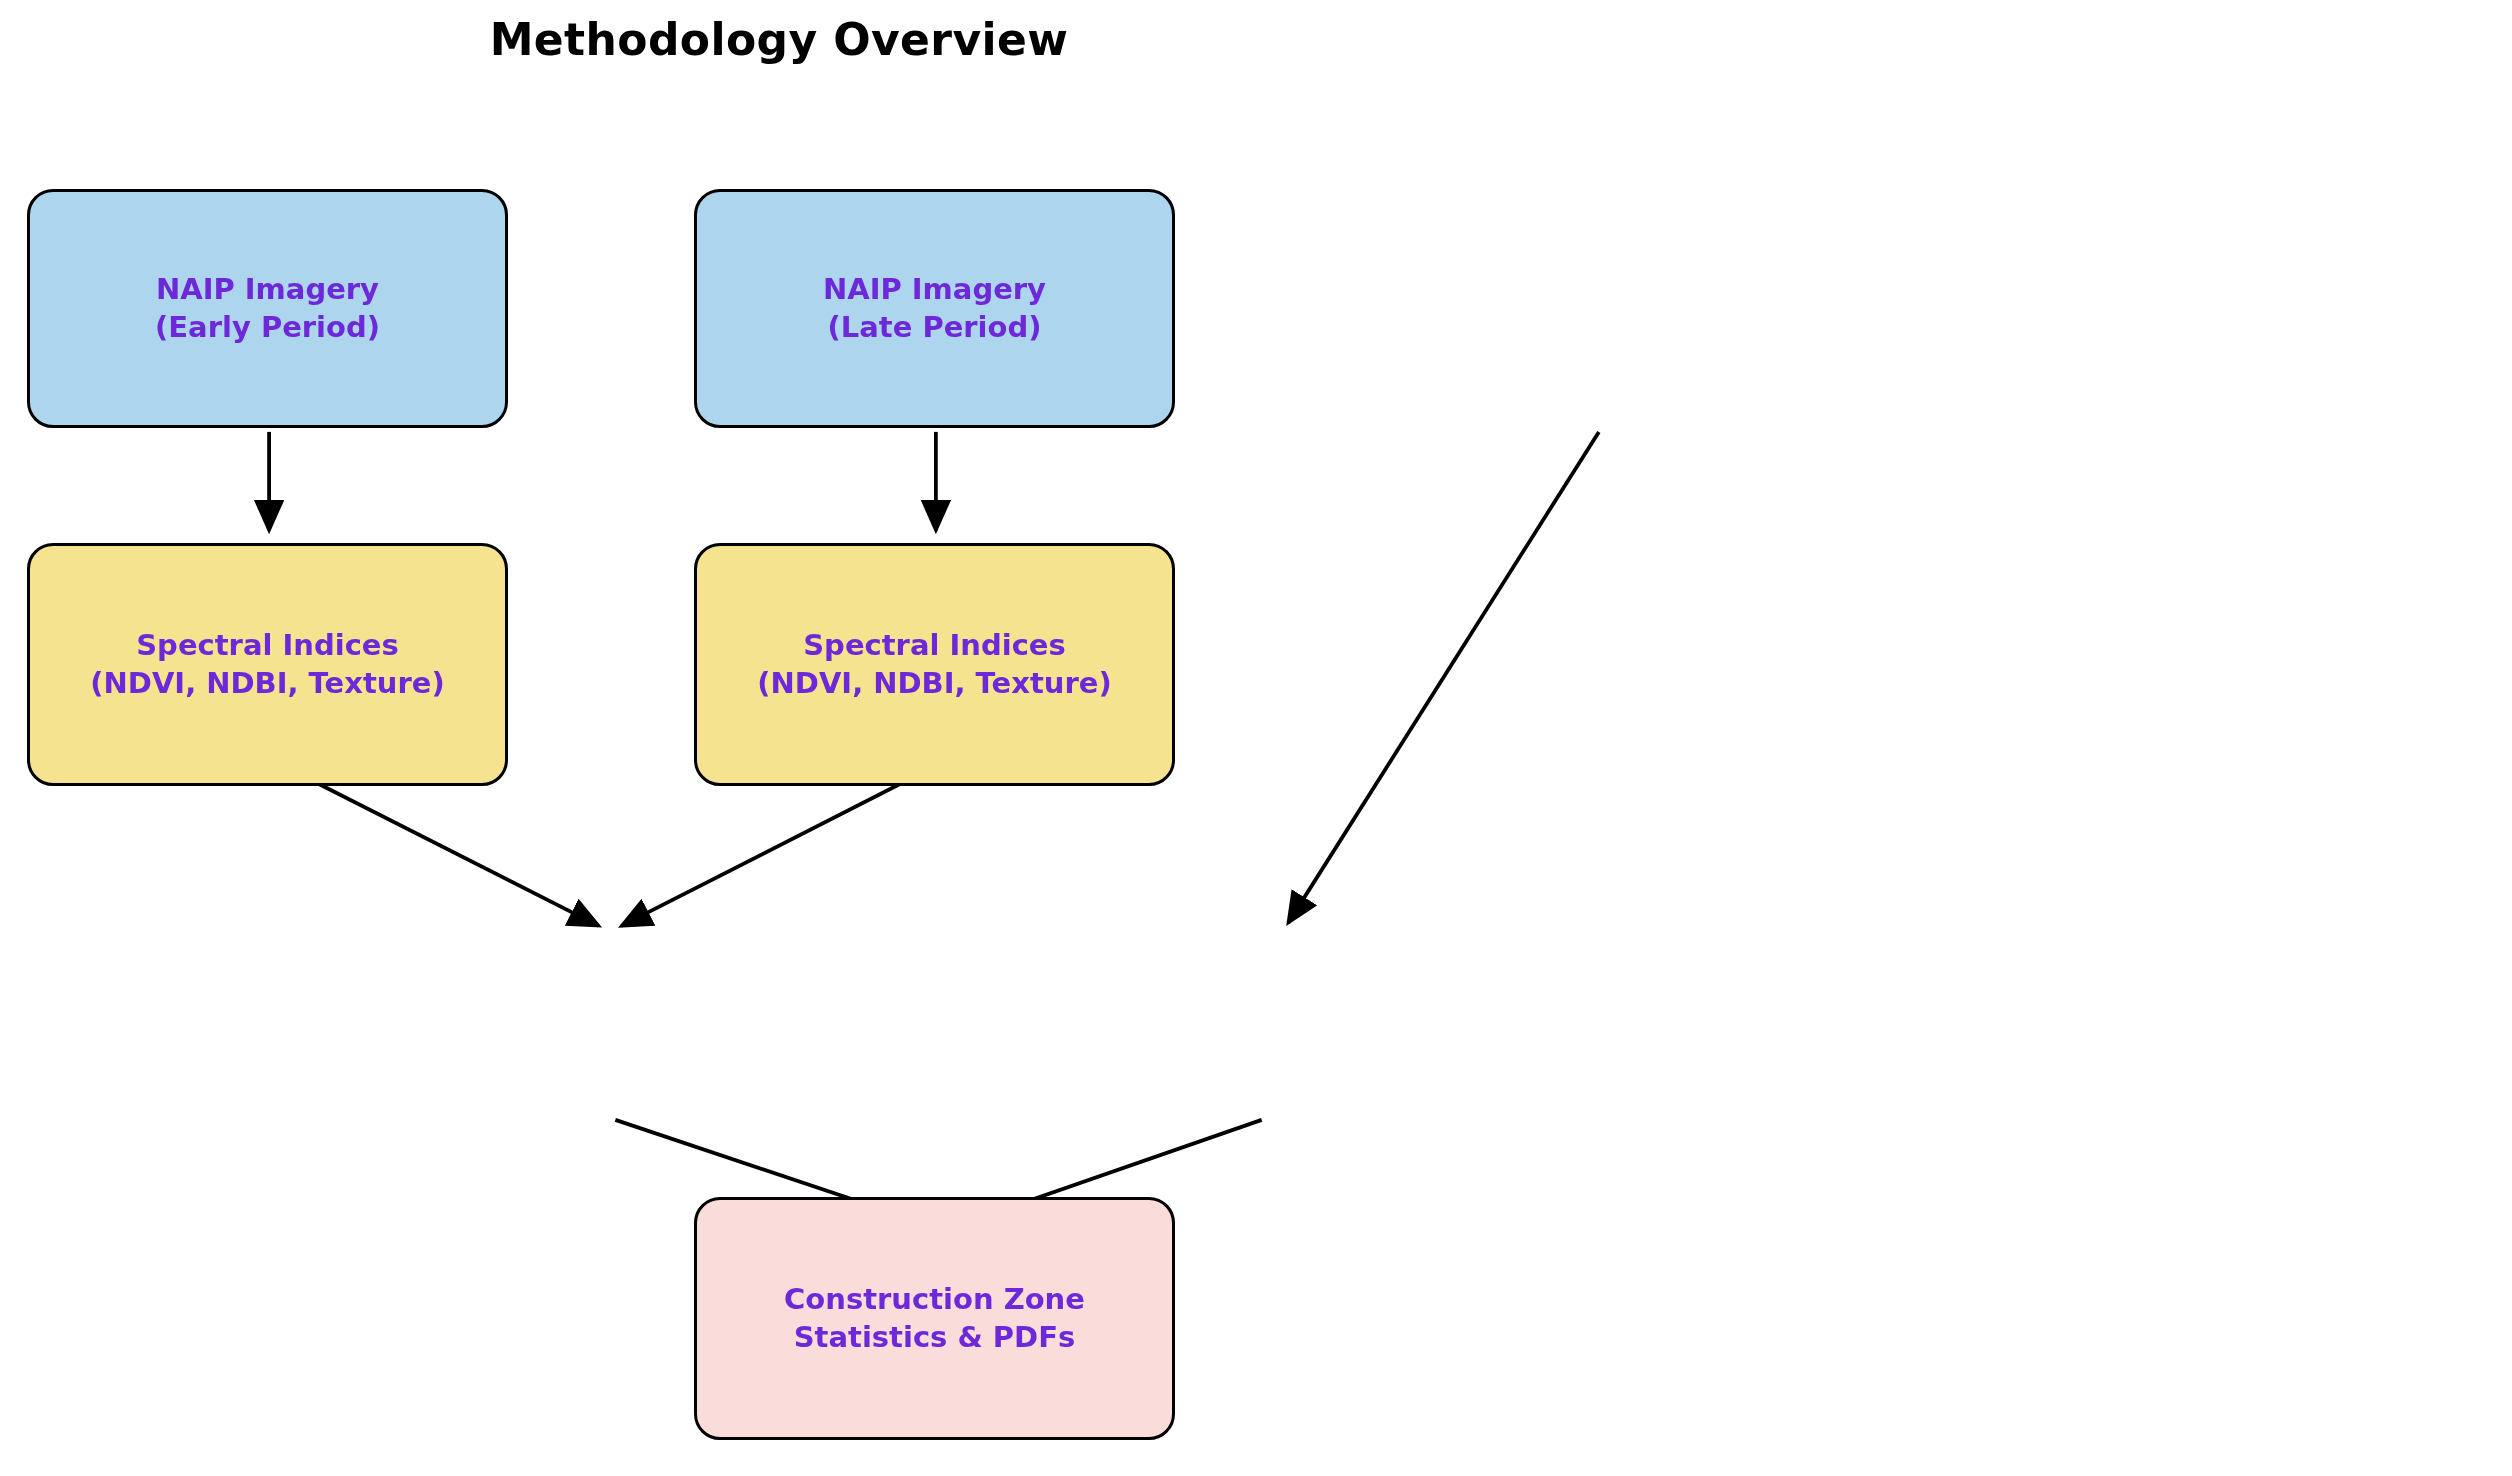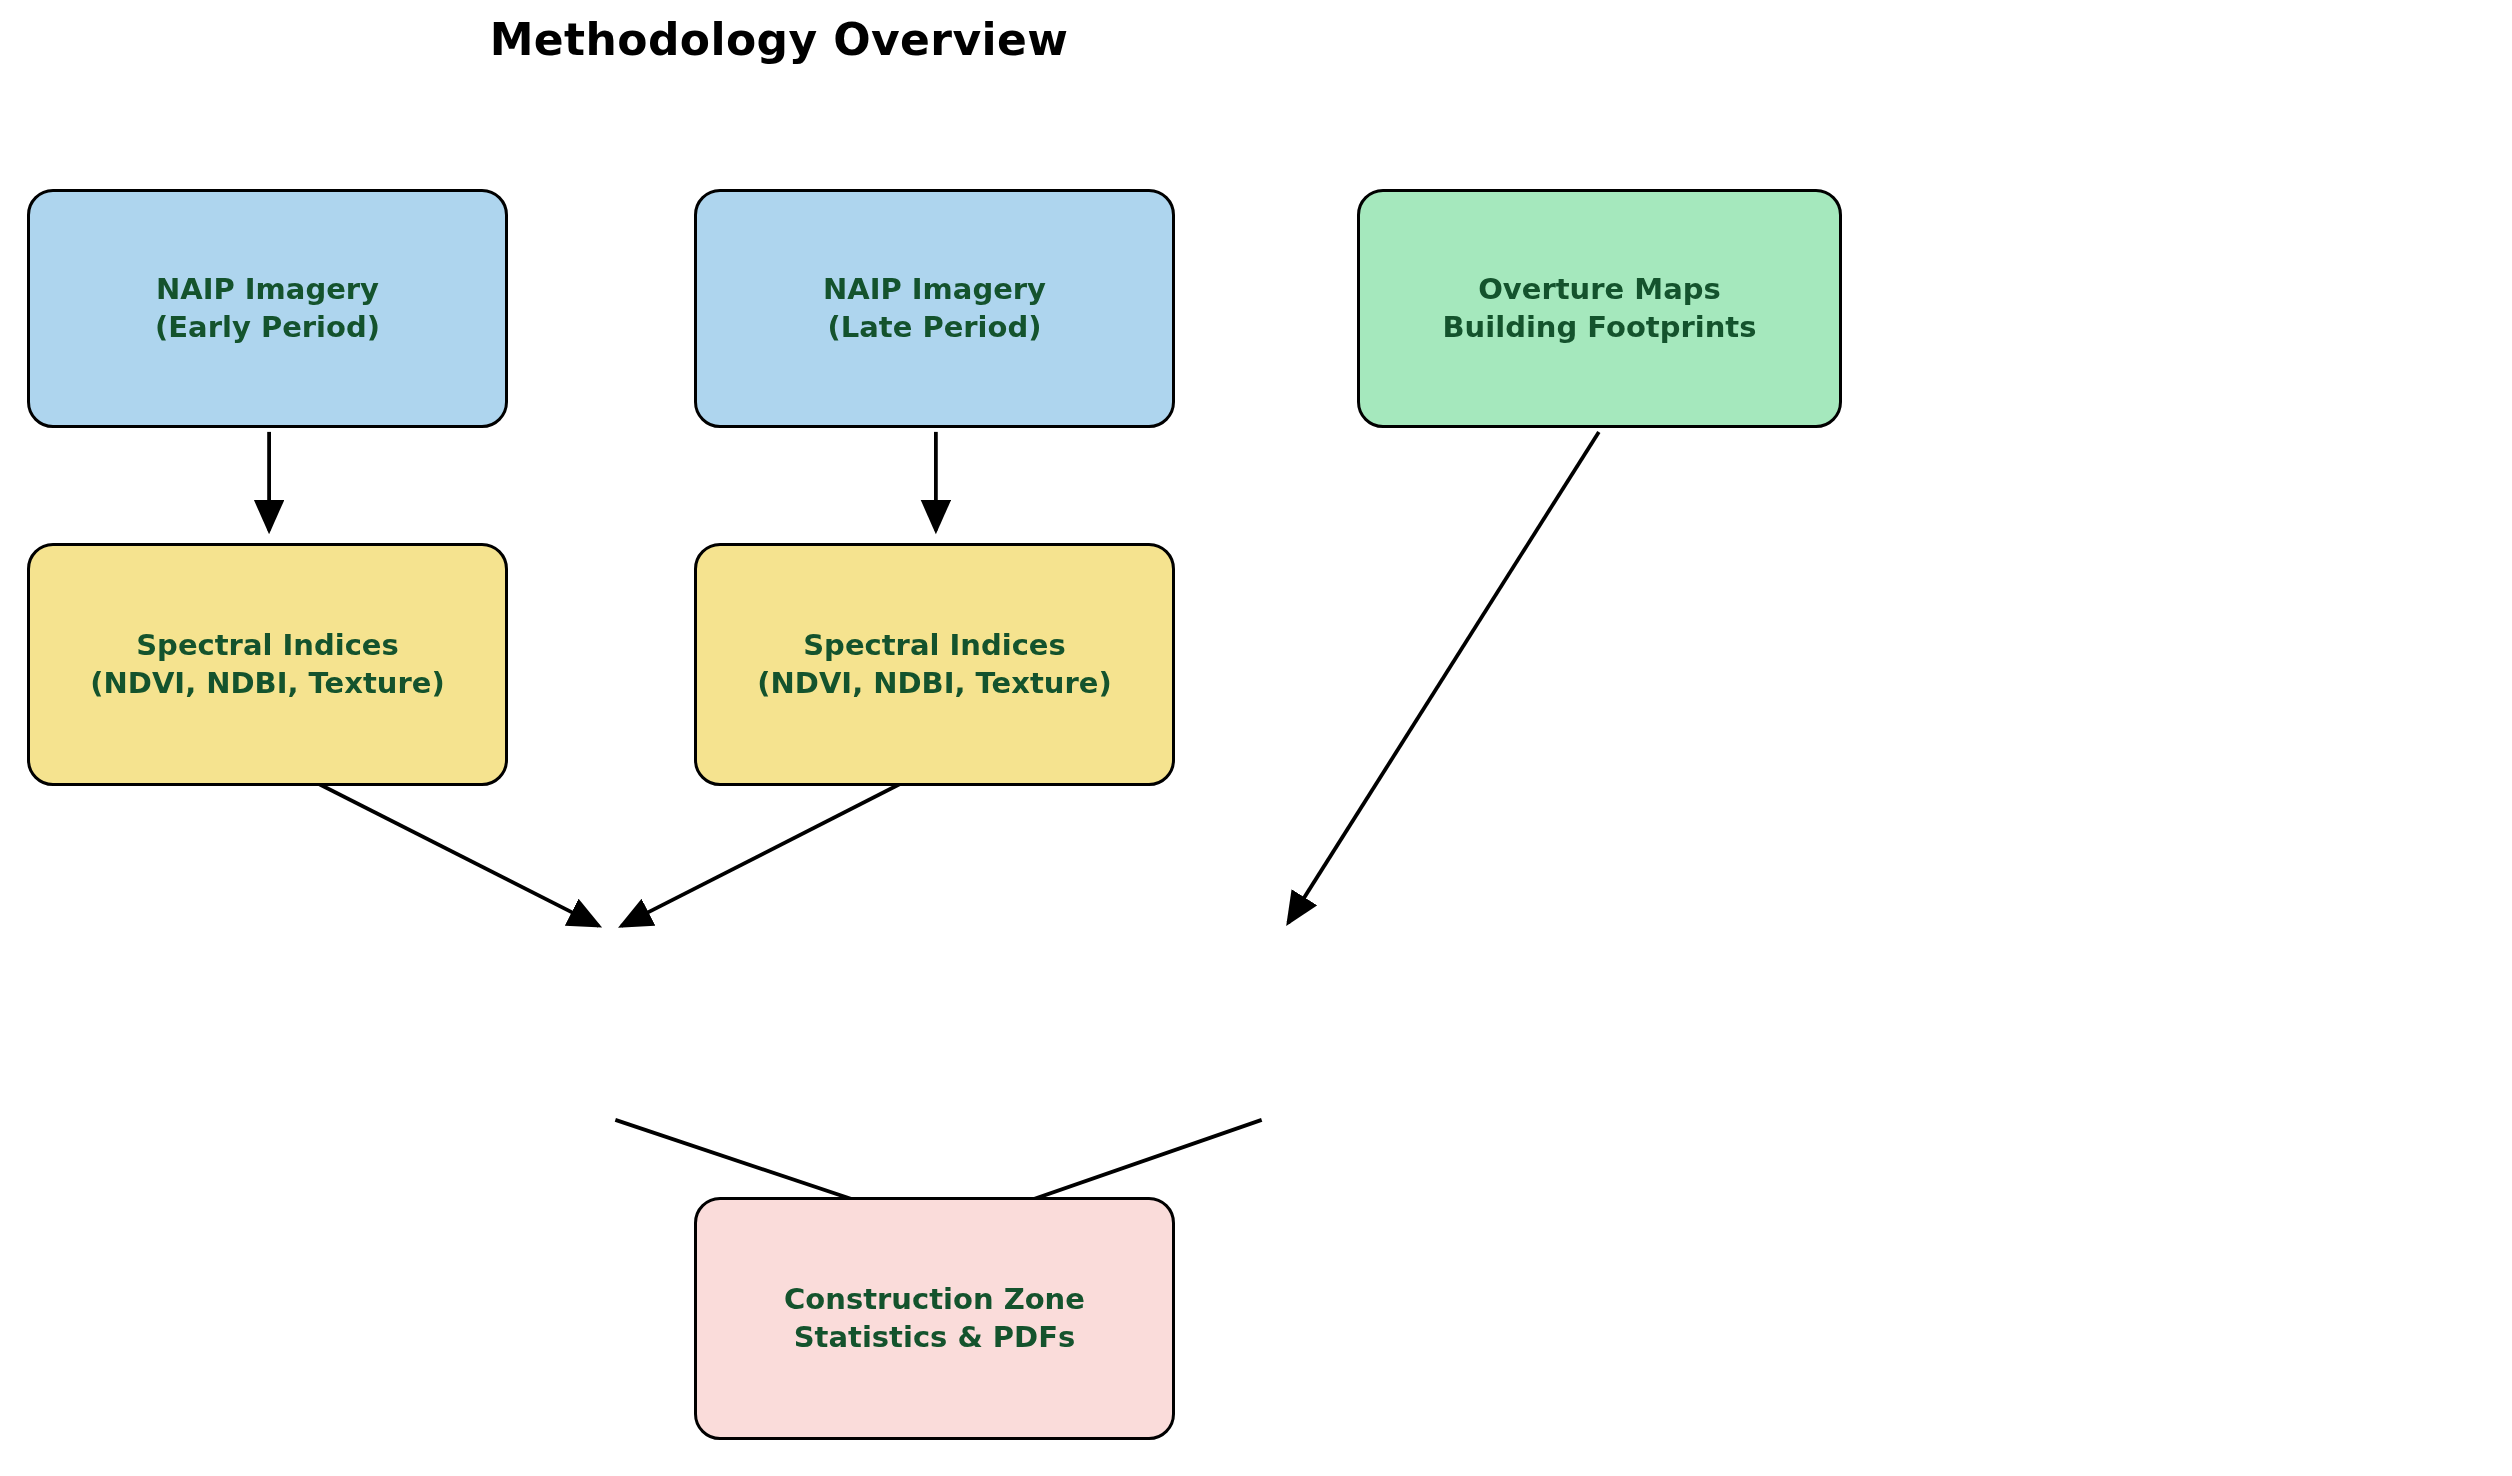--- a/index.html
+++ b/index.html
@@ -45,21 +45,21 @@
     box-sizing: border-box;
     border: 3px solid #000000;
     border-radius: 26px;
     display: flex;
     align-items: center;
     justify-content: center;
     text-align: center;
     font-size: 29px;
     font-weight: bold;
     line-height: 1.28;
-    color: #14532d;
+    color: #6d28d9;
     white-space: pre-line;
   }
 </style>
 </head>
 <body>
 
 <div id="canvas">
 
   <div id="title" class="shifted">Methodology Overview</div>
 
@@ -83,24 +83,20 @@
   <div class="node" style="left:27px; top:189px; width:481px; height:239px; background:#aed5ee;">
     <span>NAIP Imagery
 (Early Period)</span>
   </div>
 
   <div class="node" style="left:694px; top:189px; width:481px; height:239px; background:#aed5ee;">
     <span>NAIP Imagery
 (Late Period)</span>
   </div>
 
-  <div class="node" style="left:1357px; top:189px; width:485px; height:239px; background:#a5e8bd;">
-    <span>Overture Maps
-Building Footprints</span>
-  </div>
 
   <div class="node" style="left:27px; top:543px; width:481px; height:243px; background:#f5e38f;">
     <span>Spectral Indices
 (NDVI, NDBI, Texture)</span>
   </div>
 
   <div class="node" style="left:694px; top:543px; width:481px; height:243px; background:#f5e38f;">
     <span>Spectral Indices
 (NDVI, NDBI, Texture)</span>
   </div>

